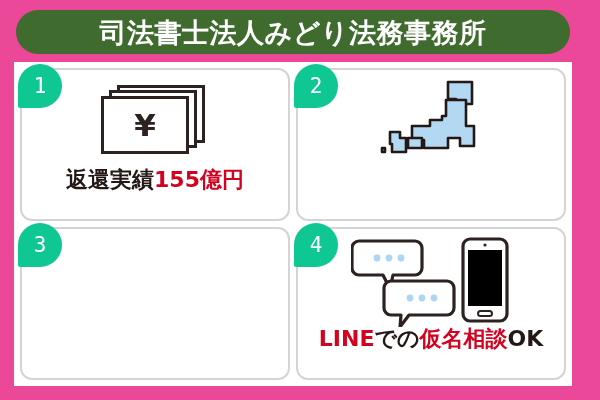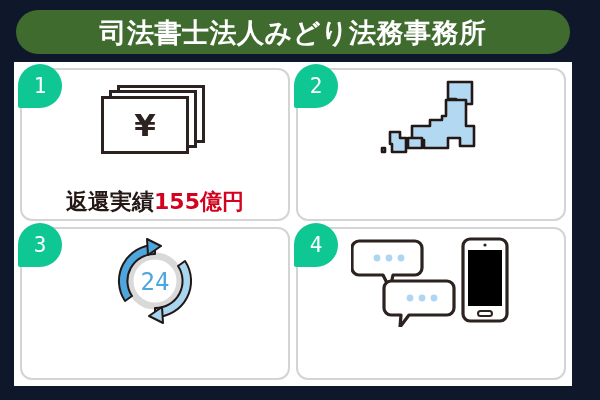--- a/index.html
+++ b/index.html
@@ -3,21 +3,21 @@
 <meta charset="utf-8">
 <style>
   html,body{margin:0;padding:0;}
   body{
     width:600px;height:400px;overflow:hidden;
     background:#00c98f;
     font-family:"DejaVu Sans","Liberation Sans",sans-serif;
   }
   .infographic{
     position:relative;width:600px;height:400px;box-sizing:border-box;
-    background:#0f172a;
+    background:#ec4899;
     padding:8px 28px 14px 14px;
   }
   
   .header-bar{
     height:44px;
     background:#3f6b2e;
     border-radius:26px;
     display:flex;align-items:center;justify-content:center;
     margin:2px 2px 8px 2px;
   }
@@ -71,21 +71,21 @@
     flex:0 0 auto;
     height:92px;
     width:100%;
     display:flex;align-items:center;justify-content:center;
     margin-top:6px;
   }
   .caption{
     flex:1 1 auto;
     width:100%;
     display:flex;flex-direction:column;
-    align-items:center;justify-content:flex-end;
+    align-items:center;justify-content:flex-start;
     text-align:center;
     line-height:1.12;
     padding-bottom:4px;
   }
   .line{white-space:nowrap;}
   .t-dark{color:#231815;font-weight:bold;}
   .t-red{color:#d3021f;font-weight:bold;}
   .fs-big{font-size:22px;}
   .fs-mid{font-size:19px;}
   
@@ -157,34 +157,20 @@
 
               <path d="M6 72 h3 v4 h-3 z"></path>
             </g>
           </svg>
         </div>
       </div>
     </div>
 
     <div class="card">
       <div class="badge">3</div>
-      <div class="icon-area">
-        <div class="clock-wrap">
-          <svg viewBox="0 0 92 90" width="92" height="90" aria-hidden="true">
-            <circle cx="46" cy="45" r="25" fill="none" stroke="#d9d9d9" stroke-width="7"></circle>
-            <g stroke="#231815" stroke-width="2" stroke-linejoin="round">
-              <path d="M46 9 a36 36 0 0 0 -30 56 l7 -5 a27 27 0 0 1 23 -42 z" fill="#4da6dd"></path>
-              <path d="M46 81 a36 36 0 0 0 30 -56 l-7 5 a27 27 0 0 1 -23 42 z" fill="#a8d5f0"></path>
-              <path d="M38 3 l14 7 -13 9 z" fill="#4da6dd"></path>
-              <path d="M54 87 l-14 -7 13 -9 z" fill="#a8d5f0"></path>
-            </g>
-            <text x="46" y="54" text-anchor="middle" font-family="DejaVu Sans Mono, Liberation Mono, monospace" font-size="24" fill="#4da6dd">24</text>
-          </svg>
-        </div>
-      </div>
     </div>
 
     <div class="card">
       <div class="badge">4</div>
       <div class="icon-area">
         <div class="chat-wrap">
           <svg viewBox="0 0 160 92" width="160" height="92" aria-hidden="true">
             <g stroke="#2c2220" stroke-width="3.2" fill="#ffffff" stroke-linejoin="round">
               <path d="M8 6 h56 a7 7 0 0 1 7 7 v20 a7 7 0 0 1 -7 7 h-22 l-3 14 l-7 -14 h-24 a7 7 0 0 1 -7 -7 v-20 a7 7 0 0 1 7 -7 z"></path>
               <path d="M40 46 h56 a7 7 0 0 1 7 7 v20 a7 7 0 0 1 -7 7 h-38 l-9 12 l1 -12 h-10 a7 7 0 0 1 -7 -7 v-20 a7 7 0 0 1 7 -7 z"></path>
@@ -199,16 +185,21 @@
             </g>
             <g>
               <rect x="112" y="4" width="44" height="82" rx="7" fill="#ffffff" stroke="#2c2220" stroke-width="3.2"></rect>
               <rect x="117" y="15" width="34" height="56" fill="#000000"></rect>
               <circle cx="134" cy="10" r="1.6" fill="#2c2220"></circle>
               <rect x="127" y="76" width="14" height="5" rx="2.5" fill="#ffffff" stroke="#2c2220" stroke-width="2"></rect>
             </g>
           </svg>
         </div>
       </div>
+      <div class="caption">
+        <div class="line">
+          <span class="t-red fs-big">LINE</span><span class="t-dark fs-big">での</span><span class="t-red fs-big">仮名相談</span><span class="t-dark fs-big">OK</span>
+        </div>
+      </div>
     </div>
 
   </div>
 </div>
 
 </body></html>

